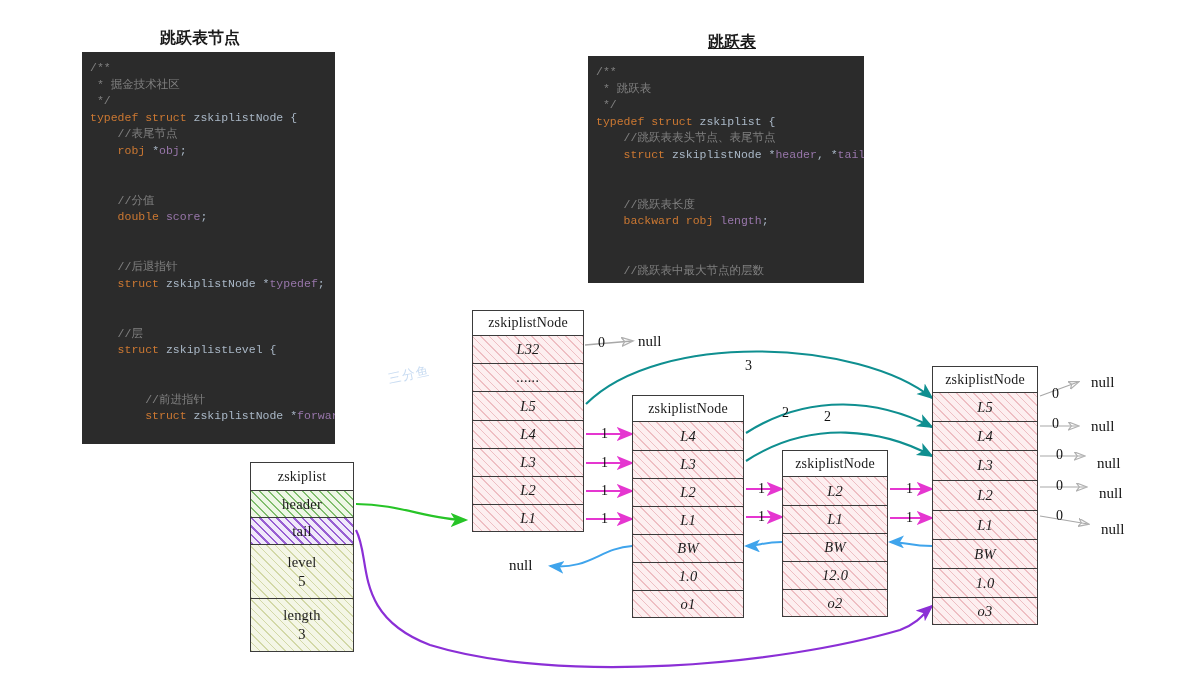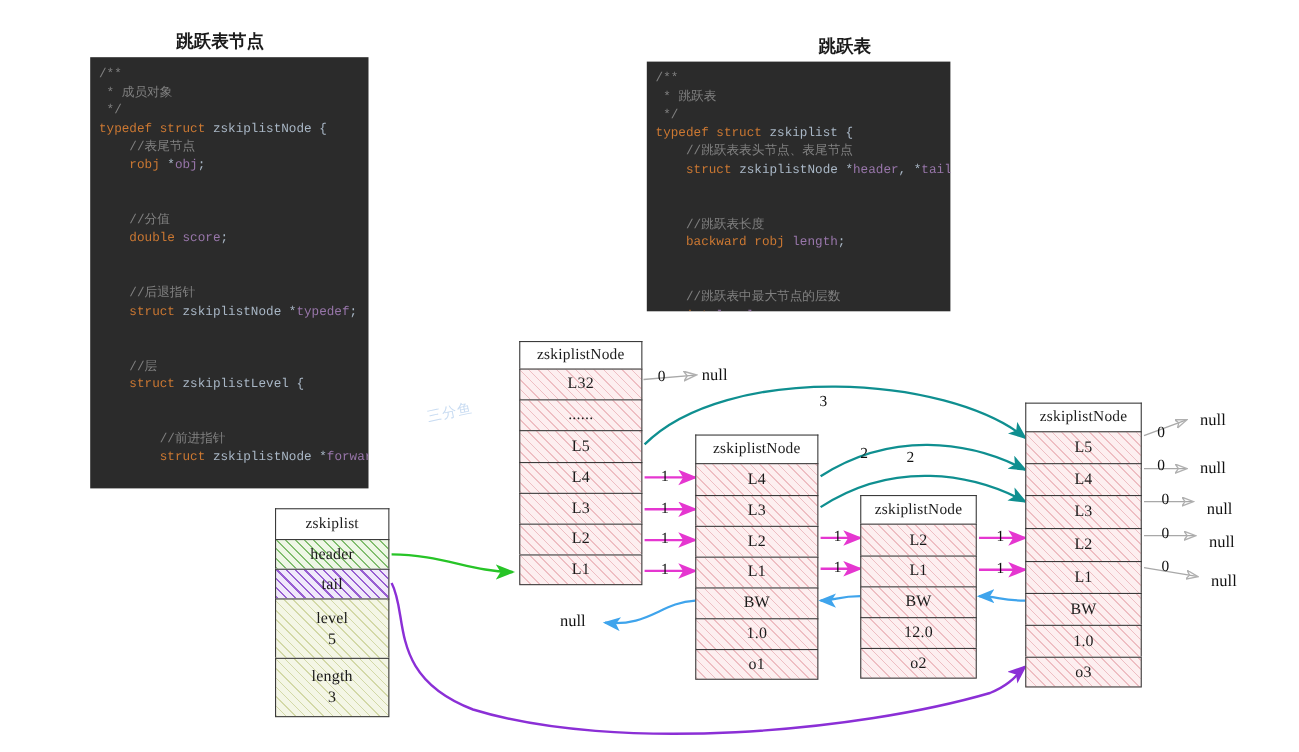--- a/index.html
+++ b/index.html
@@ -36,20 +36,21 @@
     display:flex;align-items:center;justify-content:center;
     font-family:"Liberation Serif", serif;font-size:14.5px;color:#1b1b1b;
     letter-spacing:.2px;
   }
   .cell:last-child{border-bottom-width:1.4px;}
   .cell.title{background:#ffffff;font-size:14px;}
   .hatch-pink{
     background-color:#fdeff0;
     background-image:repeating-linear-gradient(45deg,
       rgba(226,150,158,.55) 0 1px, rgba(0,0,0,0) 1px 6px);
+    font-style:italic;
   }
   .hatch-green{
     background-color:#eef7e6;
     background-image:repeating-linear-gradient(45deg,
       rgba(92,170,70,.75) 0 1.4px, rgba(0,0,0,0) 1.4px 6px);
   }
   .hatch-purple{
     background-color:#f0e9fa;
     background-image:repeating-linear-gradient(45deg,
       rgba(130,60,200,.8) 0 1.6px, rgba(0,0,0,0) 1.6px 6px);
@@ -81,24 +82,24 @@
   }
   svg.links{position:absolute;left:0;top:0;width:1181px;height:684px;
     pointer-events:none;overflow:visible;}
 </style>
 </head>
 <body>
 
 <div id="stage">
 
   <div class="sec-title" style="left:160px;top:28px;">跳跃表节点</div>
-  <div class="sec-title" style="left:744px;top:32px;">跳跃表</div>
+  <div class="sec-title" style="left:708px;top:32px;text-decoration:underline;">跳跃表</div>
 
   <div class="code" id="code-node" style="left:82px;top:52px;width:253px;height:392px;"><span class="cm">/**</span>
- <span class="cm">* 成员对象</span>
+ <span class="cm">* 掘金技术社区</span>
  <span class="cm">*/</span>
 <span class="kw">typedef</span><span class="pl"> </span><span class="kw">struct</span><span class="pl"> </span><span class="pl">zskiplistNode</span><span class="pl"> </span><span class="pl">{</span>
     <span class="cm">//表尾节点</span>
     <span class="kw">robj</span><span class="pl"> </span><span class="pl">*</span><span class="fld">obj</span><span class="pl">;</span>
 <span class="blank"></span>
     <span class="cm">//分值</span>
     <span class="kw">double</span><span class="pl"> </span><span class="fld">score</span><span class="pl">;</span>
 <span class="blank"></span>
     <span class="cm">//后退指针</span>
     <span class="kw">struct</span><span class="pl"> </span><span class="pl">zskiplistNode</span><span class="pl"> </span><span class="pl">*</span><span class="fld">typedef</span><span class="pl">;</span>

